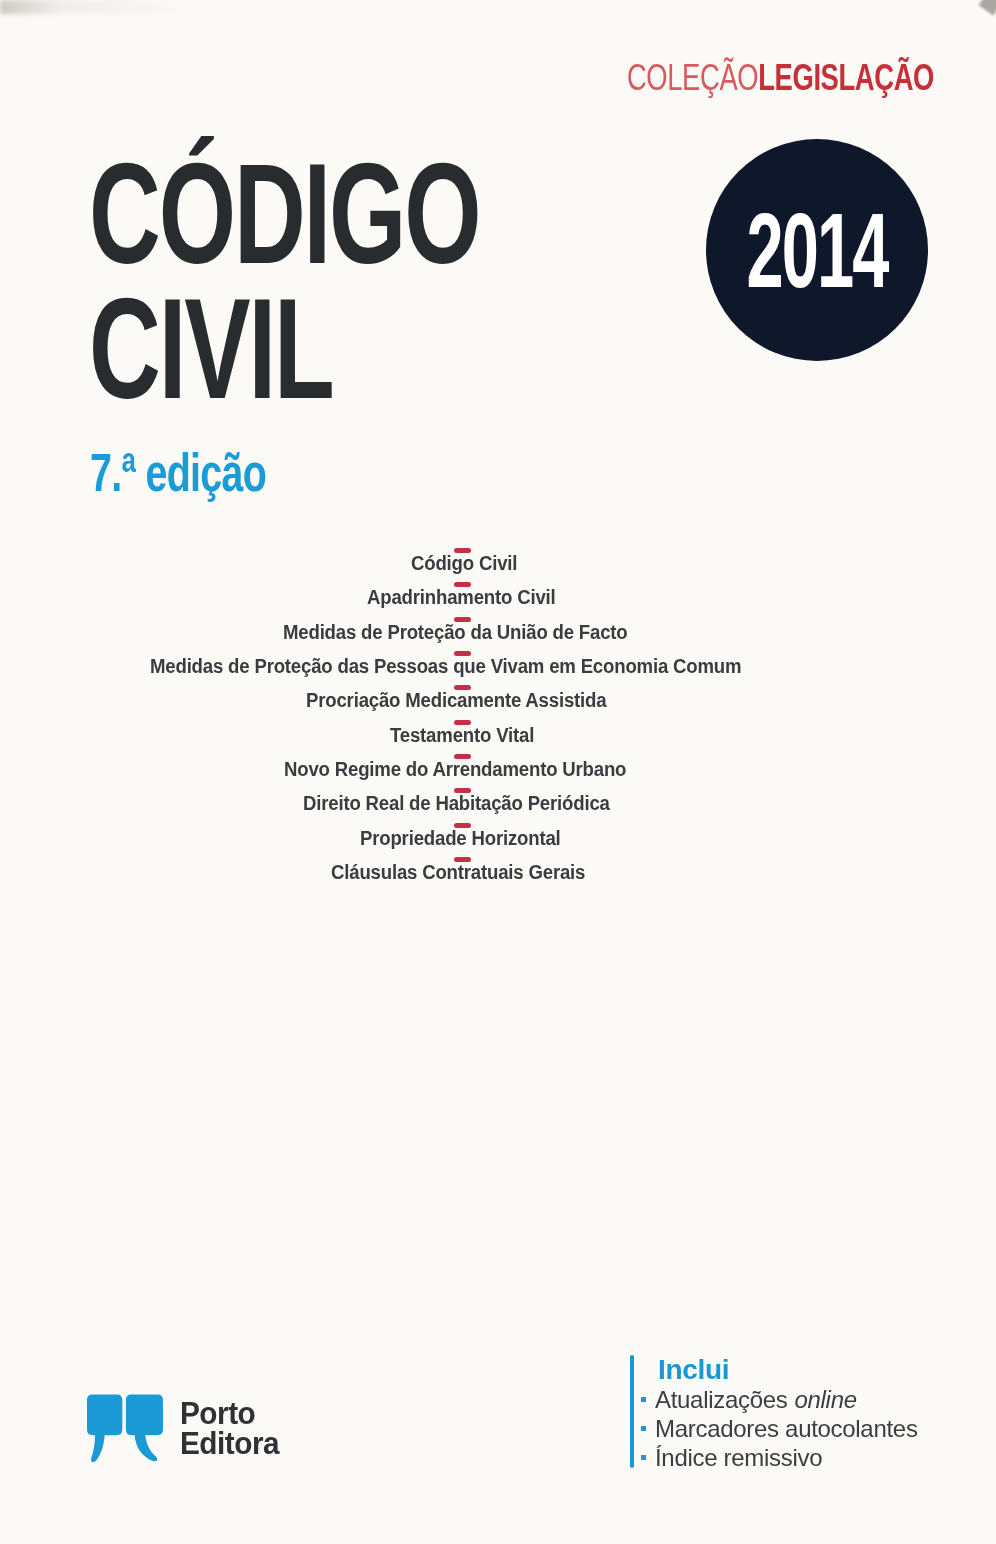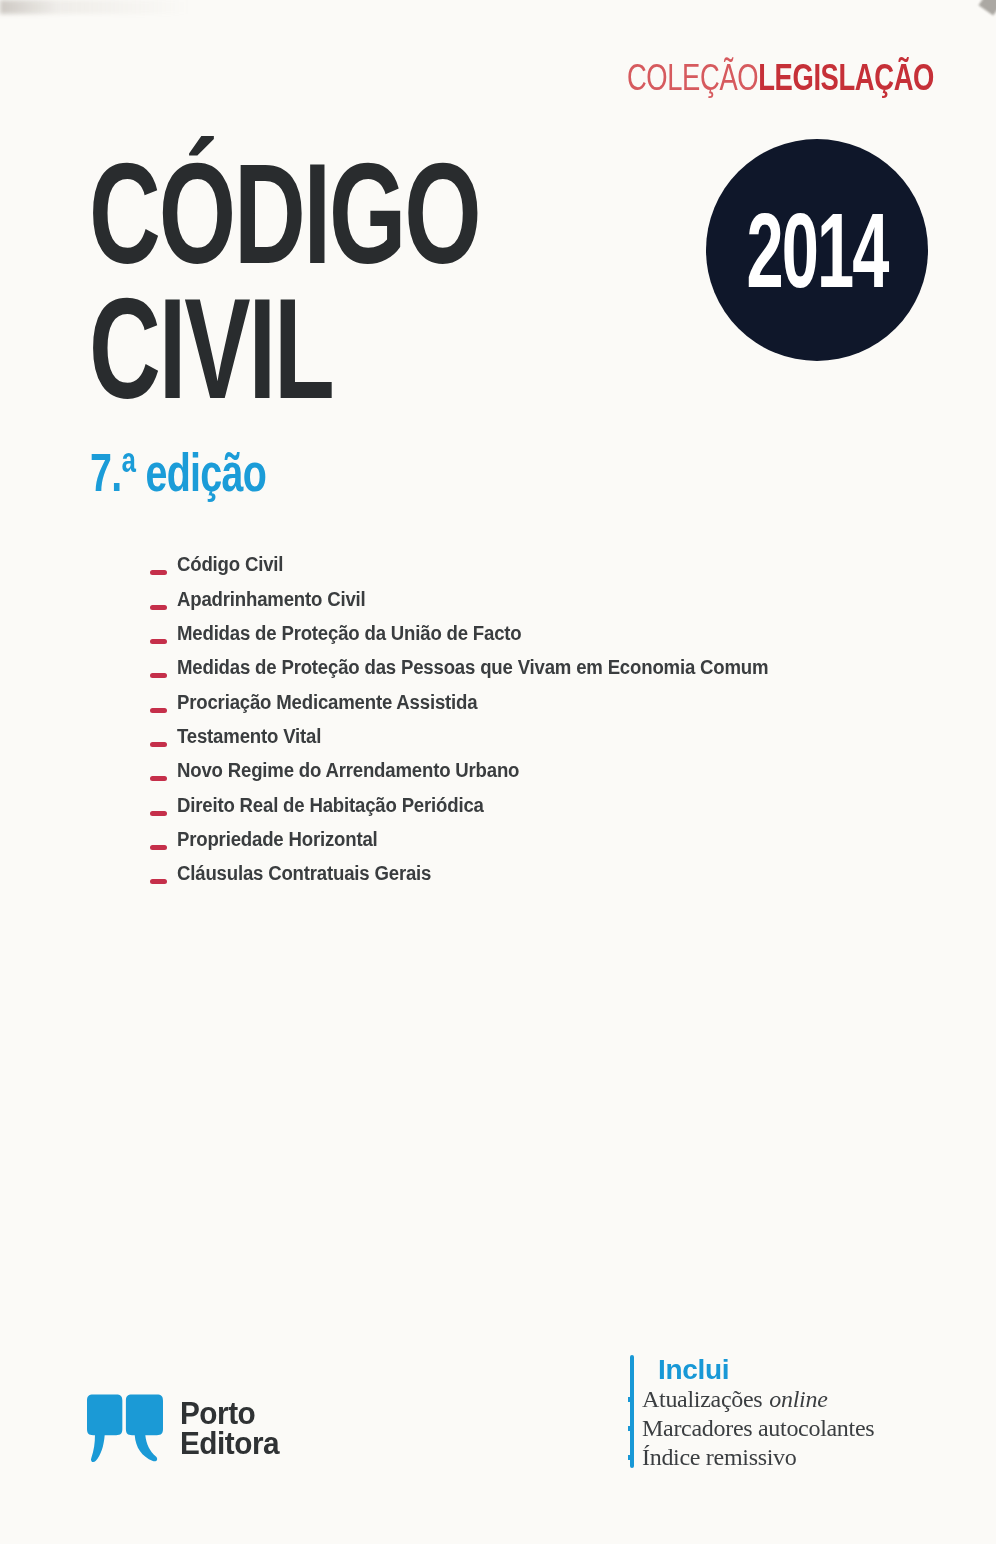--- a/index.html
+++ b/index.html
@@ -29,36 +29,36 @@
   .edition{position:absolute;left:90px;top:441px;color:#1b9cd8;font-weight:700;
     font-size:54px;letter-spacing:-1px;transform:scaleX(.73);transform-origin:0 0;white-space:nowrap;}
 
   
   .year-badge{position:absolute;left:706px;top:139px;width:222px;height:222px;border-radius:50%;
     background:#0f172a;display:flex;align-items:center;justify-content:center;}
   .year{color:#ffffff;font-weight:700;font-size:106px;letter-spacing:-3px;transform:scaleX(.63);}
 
   
   .contents{position:absolute;left:150px;top:541px;margin:0;padding:0;list-style:none;}
-  .contents-item{display:flex;align-items:flex-end;height:34.35px;}
+  .contents-item{display:flex;align-items:center;height:34.35px;flex-direction:column;}
   .dash{width:17px;height:5px;border-radius:2.5px;background:#c52f4a;margin:7px 10px 0 0;flex:none;}
   .contents-label{font-size:20px;font-weight:700;color:#3a3d3f;line-height:21px;
     letter-spacing:-.2px;white-space:nowrap;transform:scaleX(.93);transform-origin:0 0;}
 
   
   .publisher-logo{position:absolute;left:87px;top:1393px;}
   .publisher-name{position:absolute;left:180px;top:1399px;font-size:31px;font-weight:700;
     color:#2f3234;line-height:30px;letter-spacing:-.5px;transform:scaleX(.96);transform-origin:0 0;}
 
   
   .includes-bar{position:absolute;left:630px;top:1355px;width:4px;height:113px;
     background:#1898d6;border-radius:2px;}
   .includes-heading{position:absolute;left:658px;top:1354px;font-size:28px;font-weight:700;
     color:#1898d6;letter-spacing:-.3px;}
-  .includes-items{position:absolute;left:628px;top:1385px;font-family:Liberation Serif, serif;}
+  .includes-items{position:absolute;left:641px;top:1385px;}
   .inc-item{display:flex;align-items:center;height:29px;font-size:24px;color:#3b3e41;letter-spacing:-.3px;}
   .sq{width:5px;height:5px;background:#1898d6;margin-right:9px;flex:none;}
   .inc-italic{font-style:italic;}
   .inc-italic:not(:empty){margin-left:7px;}
 </style>
 </head>
 <body>
 
 <div class="smudge-tl"></div>
 <div class="speck-tr"></div>

